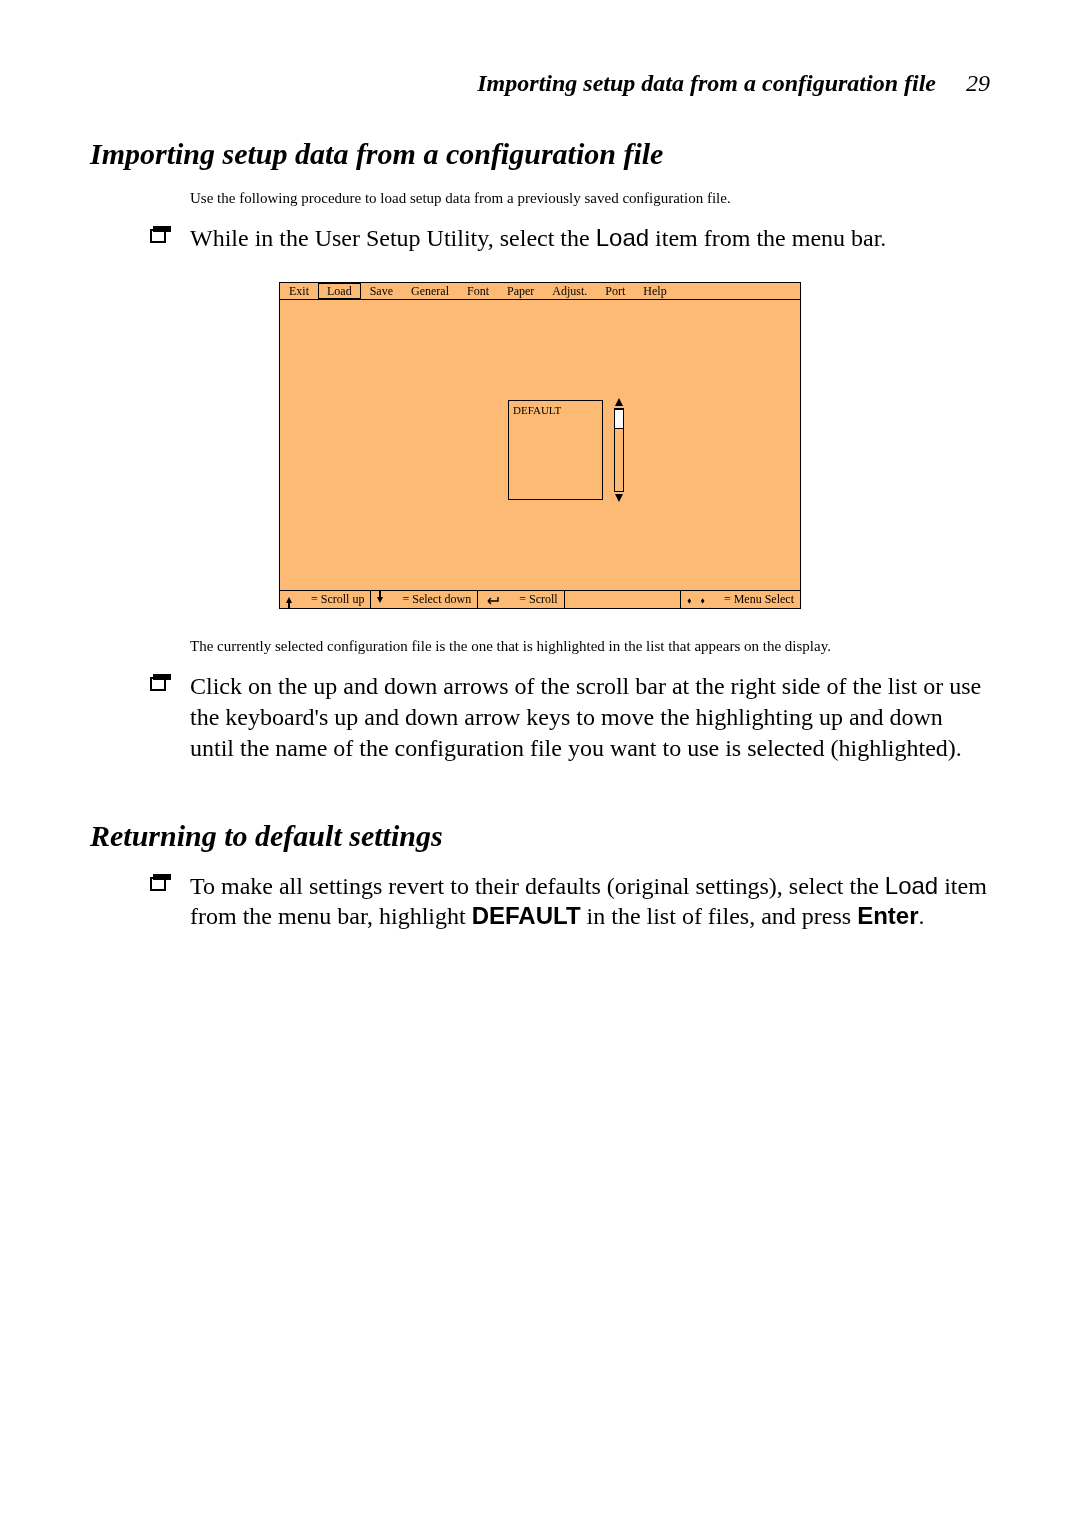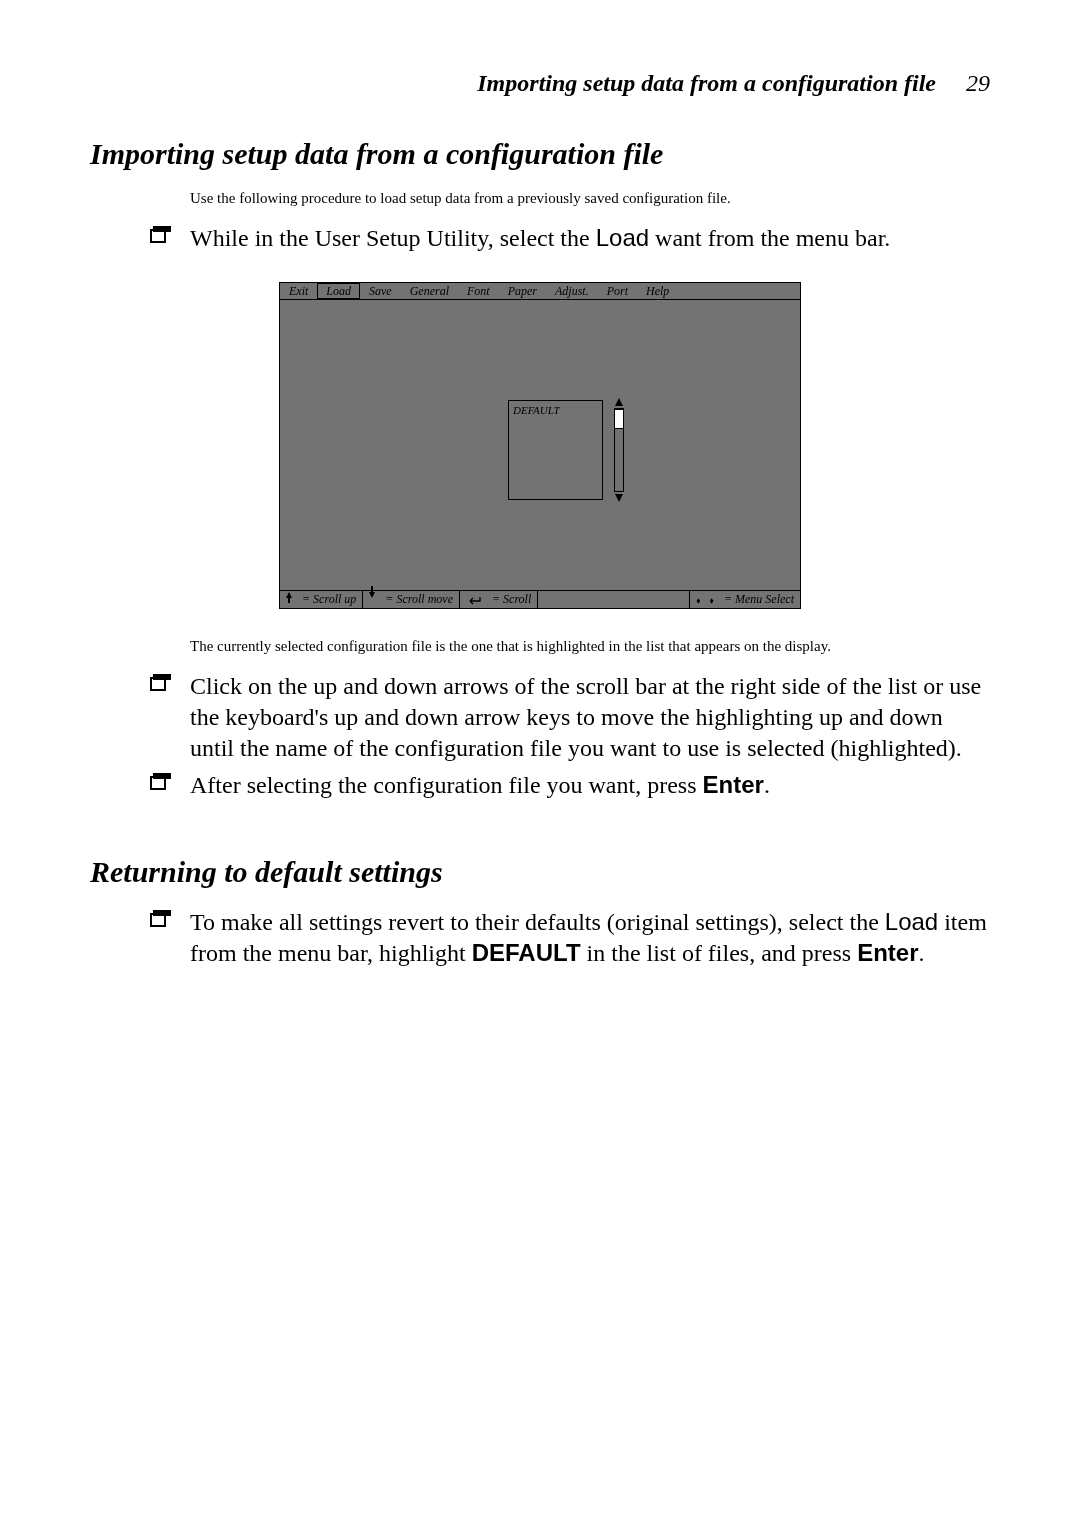--- a/index.html
+++ b/index.html
@@ -69,22 +69,21 @@
   .diagram-wrap {
     margin: 28px 0 28px 0;
     display: flex;
     justify-content: center;
   }
   .app-window {
     width: 520px;
     border: 1.5px solid #000;
     font-family: "Times New Roman", Times, serif;
     font-size: 12px;
-    background: #737373;
-    font-style: italic;
+    background: #fdba74;
   }
   .menubar {
     display: flex;
     border-bottom: 1px solid #000;
   }
   .menubar .menu-item {
     padding: 1px 9px 1px 9px;
     font-size: 12px;
     line-height: 1.2;
     white-space: nowrap;
@@ -143,21 +142,22 @@
   }
   .statusbar {
     display: flex;
     border-top: 1px solid #000;
     font-size: 12px;
   }
   .status-cell {
     border-right: 1px solid #000;
     padding: 1px 6px;
     display: flex;
-    gap: 10px;
+    align-items: center;
+    gap: 19px;
     white-space: nowrap;
   }
   .status-cell:last-child { border-right: none; }
   .status-spacer { flex: 1; border-right: 1px solid #000; }
   .tiny-arrow {
     display: inline-block;
   }
   .tiny-arrow.up, .tiny-arrow.down {
     width: 0; height: 0;
     border-left: 3px solid transparent;
@@ -193,21 +193,21 @@
 
   <p class="body-block">Use the following procedure to load setup data from a previously saved configuration file.</p>
 
   <div class="check-item">
     <span class="check-icon">
       <svg viewBox="0 0 22 18">
           <rect x="1" y="5" width="14" height="12" fill="none" stroke="#000" stroke-width="2"></rect>
           <rect x="3" y="1" width="18" height="6" fill="#000"></rect>
         </svg>
     </span>
-    <span>While in the User Setup Utility, select the </span><span class="sans">Load</span><span> want from the menu bar.</span>
+    <span>While in the User Setup Utility, select the </span><span class="sans">Load</span><span> item from the menu bar.</span>
   </div>
 
   <div class="diagram-wrap">
     <div class="app-window">
       <div class="menubar">
         <div class="menu-item">Exit</div>
         <div class="menu-item selected">Load</div>
         <div class="menu-item">Save</div>
         <div class="menu-item">General</div>
         <div class="menu-item">Font</div>
@@ -228,21 +228,21 @@
           <div class="scroll-arrow down"></div>
         </div>
       </div>
       <div class="statusbar">
         <div class="status-cell">
           <span class="tiny-arrow up"></span>
           <span> = Scroll up</span>
         </div>
         <div class="status-cell">
           <span class="tiny-arrow down"></span>
-          <span> = Scroll move</span>
+          <span> = Select down</span>
         </div>
         <div class="status-cell">
           <span class="enter-glyph">
             <svg viewBox="0 0 16 10">
                 <path d="M14 1 L14 5 L4 5 M4 5 L7 2 M4 5 L7 8" fill="none" stroke="#000" stroke-width="1.4"></path>
               </svg>
           </span>
           <span> = Scroll</span>
         </div>
         <div class="status-spacer"></div>
@@ -264,29 +264,20 @@
   <div class="check-item">
     <span class="check-icon">
       <svg viewBox="0 0 22 18">
           <rect x="1" y="5" width="14" height="12" fill="none" stroke="#000" stroke-width="2"></rect>
           <rect x="3" y="1" width="18" height="6" fill="#000"></rect>
         </svg>
     </span>
     <span>Click on the up and down arrows of the scroll bar at the right side of the list or use the keyboard's up and down arrow keys to move the highlighting up and down until the name of the configuration file you want to use is selected (highlighted).</span>
   </div>
 
-  <div class="check-item">
-    <span class="check-icon">
-      <svg viewBox="0 0 22 18">
-          <rect x="1" y="5" width="14" height="12" fill="none" stroke="#000" stroke-width="2"></rect>
-          <rect x="3" y="1" width="18" height="6" fill="#000"></rect>
-        </svg>
-    </span>
-    <span>After selecting the configuration file you want, press </span><span class="sans bold">Enter</span><span>.</span>
-  </div>
 
   <h2 class="section-title" style="margin-top:55px;">Returning to default settings</h2>
 
   <div class="check-item">
     <span class="check-icon">
       <svg viewBox="0 0 22 18">
           <rect x="1" y="5" width="14" height="12" fill="none" stroke="#000" stroke-width="2"></rect>
           <rect x="3" y="1" width="18" height="6" fill="#000"></rect>
         </svg>
     </span>

